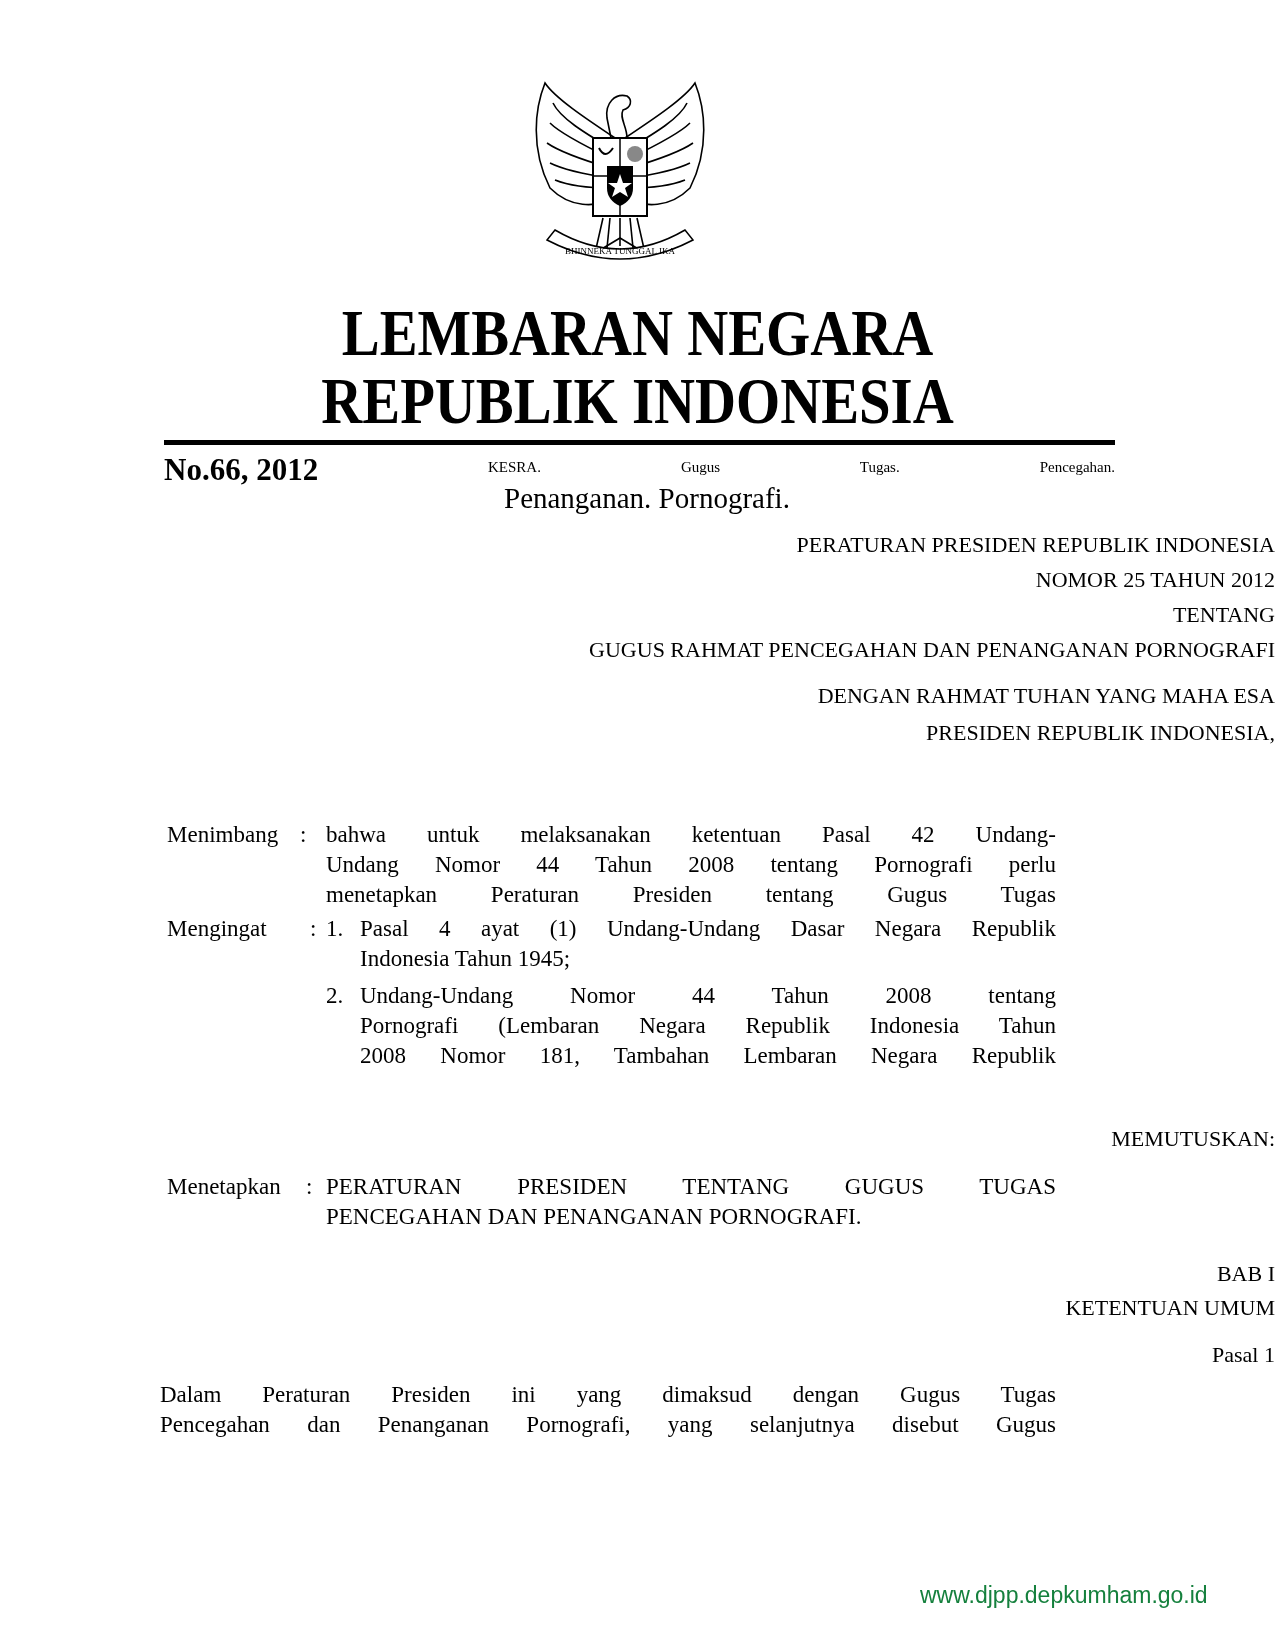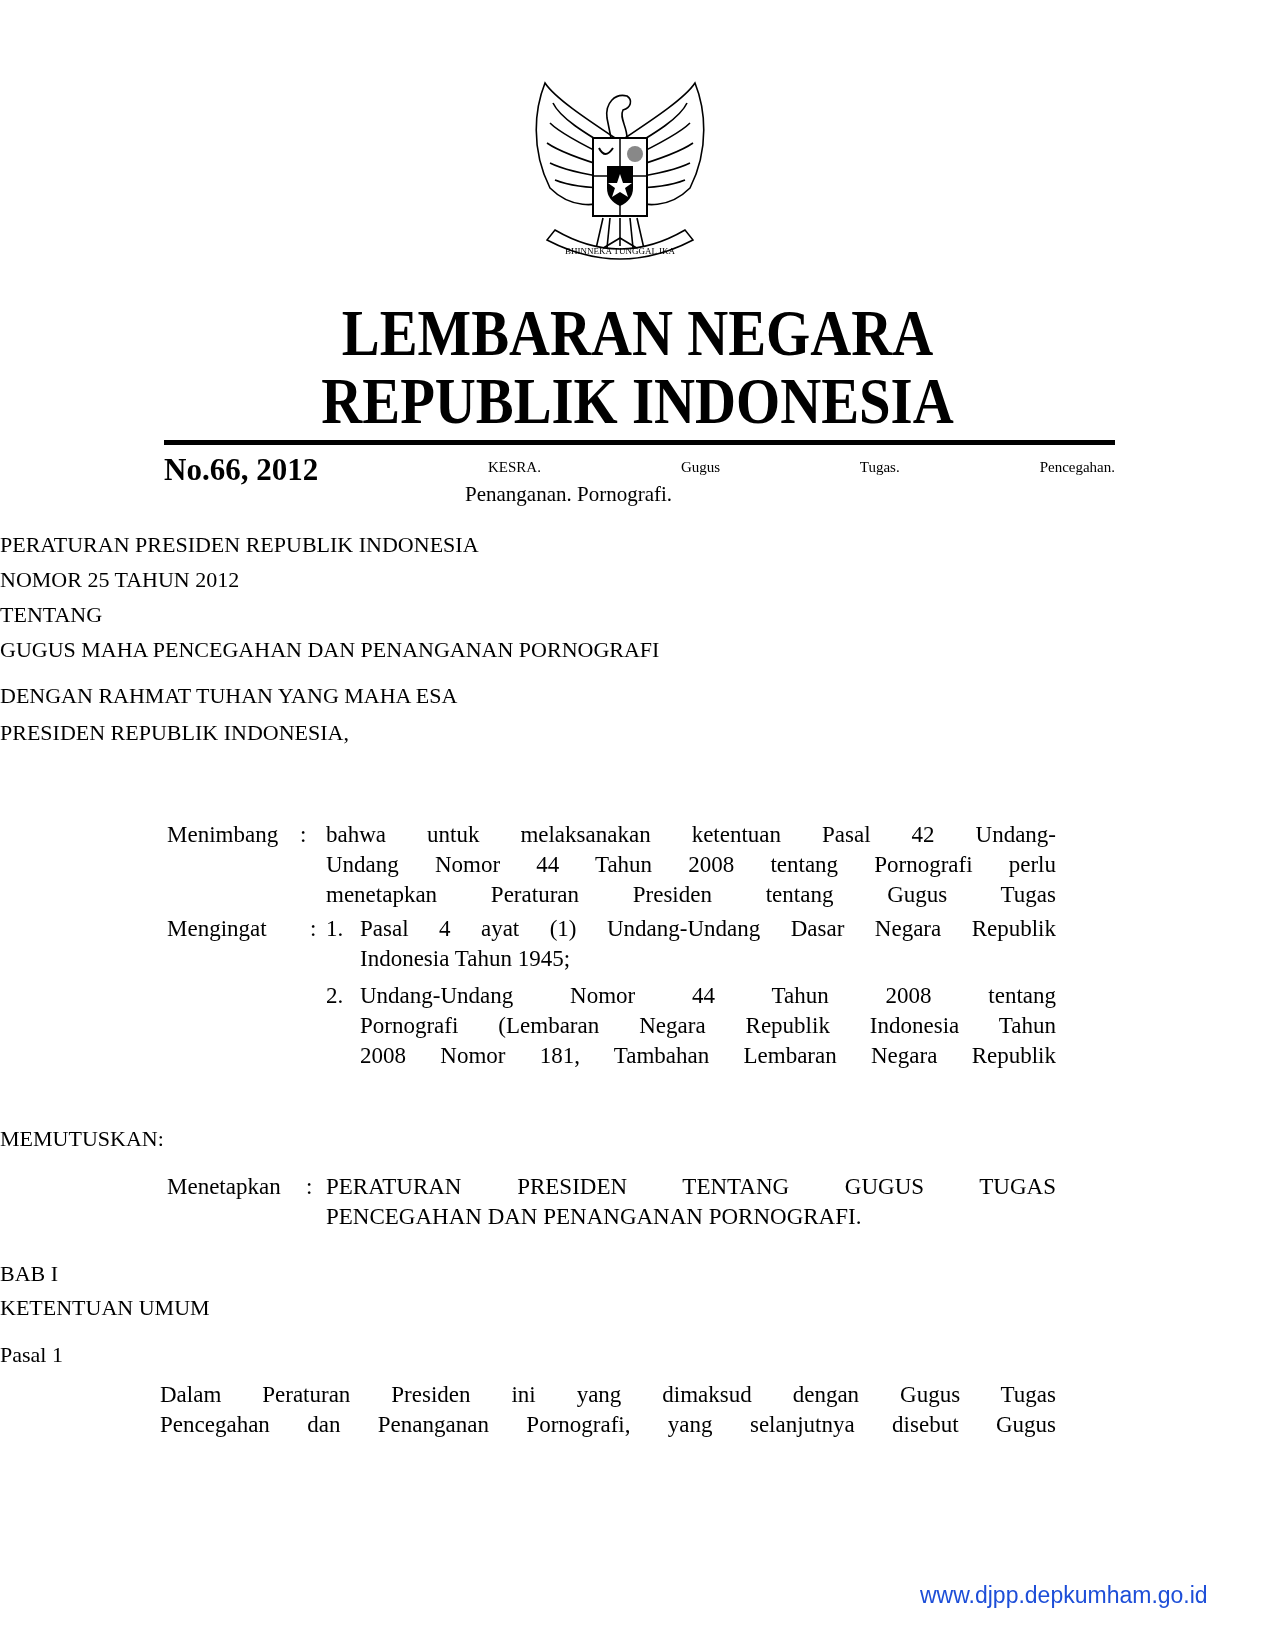--- a/index.html
+++ b/index.html
@@ -8,30 +8,30 @@
   .emblem { position:absolute; left:515px; top:78px; width:210px; height:190px; }
   .masthead { position:absolute; left:0; width:1275px; text-align:center;
               font-weight:bold; font-size:66px; line-height:66px; letter-spacing:0px;
               transform:scaleX(0.86); transform-origin:center; }
   .mh1 { top:300px; }
   .mh2 { top:368px; }
   .rule { position:absolute; left:164px; width:951px; top:440px; height:5px; background:#000; }
   .gaz-no { position:absolute; left:164px; top:452px; font-size:31px;font-weight:bold; }
   .gaz-sub { position:absolute; left:488px; top:452px; width:627px; font-size:15px;
              text-align:justify; text-align-last:justify; line-height:30px; }
-  .gaz-sub2 { position:absolute; left:465px; top:482px; font-size:21px; }
-  .center { position:absolute; left:0; width:1275px; text-align:left; font-size:22px; }
+  .gaz-sub2 { position:absolute; left:504px; top:482px; font-size:29px; }
+  .center { position:absolute; left:0; width:1275px; text-align:right; font-size:22px; }
   .label { position:absolute; left:167px; font-size:23px; }
   .colon { position:absolute; font-size:23px; }
   .para { position:absolute; font-size:23px; line-height:30px; text-align:justify; }
   .para .ln { display:block; text-align:justify; text-align-last:justify; }
   .para .ln.last { text-align-last:left; }
   .num { position:absolute; font-size:23px; }
   .watermark { position:absolute; left:920px; top:1582px; font-family:"Liberation Sans", sans-serif;
-               font-size:23px; color:#1d4ed8; }
+               font-size:23px; color:#15803d; }
 </style>
 </head>
 <body>
 
 <div class="emblem">
   <svg width="210" height="190" viewBox="0 0 210 190">
     <g fill="none" stroke="#000" stroke-width="1.6">
 
       <path d="M100 60 C70 40 40 20 30 5 C20 30 15 70 35 110 C55 130 80 130 100 120"></path>
       <path d="M95 70 C70 55 45 40 38 25"></path>
@@ -77,21 +77,21 @@
   <span>KESRA.</span>
   <span>Gugus</span>
   <span>Tugas.</span>
   <span>Pencegahan.</span>
 </div>
 <div class="gaz-sub2">Penanganan. Pornografi.</div>
 
 <div class="center" style="top:532px">PERATURAN PRESIDEN REPUBLIK INDONESIA</div>
 <div class="center" style="top:567px">NOMOR 25 TAHUN 2012</div>
 <div class="center" style="top:602px">TENTANG</div>
-<div class="center" style="top:637px">GUGUS MAHA PENCEGAHAN DAN PENANGANAN PORNOGRAFI</div>
+<div class="center" style="top:637px">GUGUS RAHMAT PENCEGAHAN DAN PENANGANAN PORNOGRAFI</div>
 <div class="center" style="top:683px">DENGAN RAHMAT TUHAN YANG MAHA ESA</div>
 <div class="center" style="top:720px">PRESIDEN REPUBLIK INDONESIA,</div>
 
 <div class="label" style="top:822px">Menimbang</div>
 <div class="colon" style="left:300px; top:822px">:</div>
 <div class="para" style="left:326px; top:820px; width:730px">
   <span class="ln">bahwa untuk melaksanakan ketentuan Pasal 42 Undang-</span>
   <span class="ln">Undang Nomor 44 Tahun 2008 tentang Pornografi perlu</span>
   <span class="ln">menetapkan Peraturan Presiden tentang Gugus Tugas</span>
 </div>

